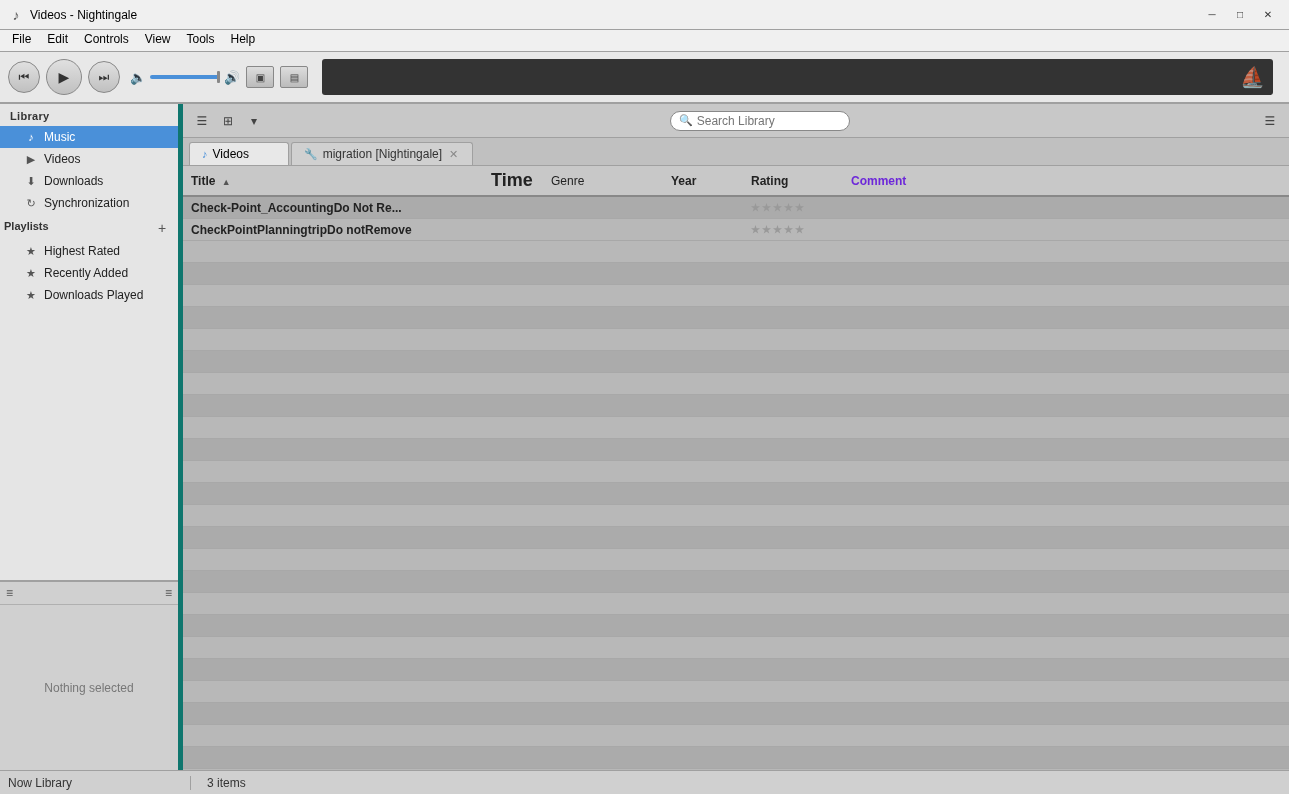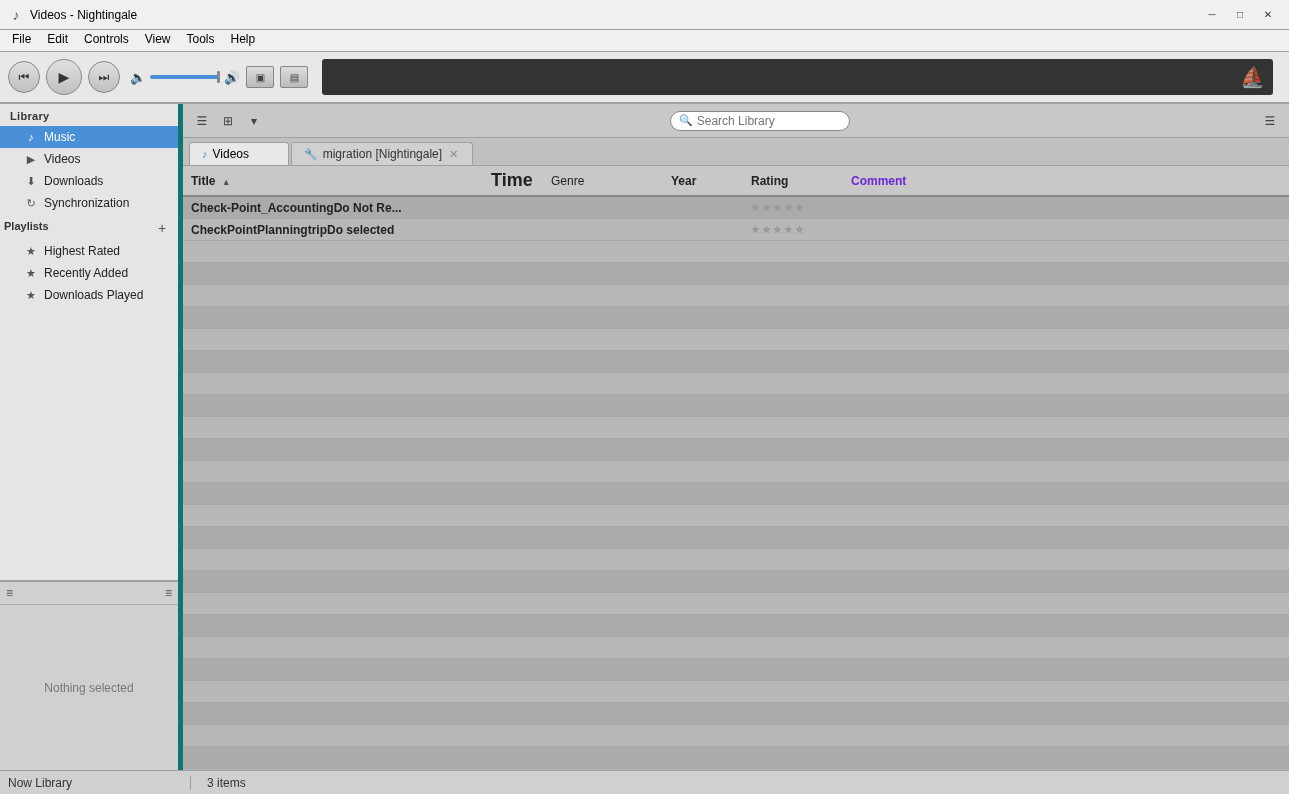--- a/index.html
+++ b/index.html
@@ -577,21 +577,21 @@
               <span class="star">★</span>
               <span class="star">★</span>
               <span class="star">★</span>
               <span class="star">★</span>
               <span class="star">★</span>
             </div>
           </div>
           <div class="col-comment"></div>
         </div>
         <div class="track-row">
-          <div class="col-title">CheckPointPlanningtripDo selected</div>
+          <div class="col-title">CheckPointPlanningtripDo notRemove</div>
           <div class="col-time"></div>
           <div class="col-genre"></div>
           <div class="col-year"></div>
           <div class="col-rating">
             <div class="stars">
               <span class="star">★</span>
               <span class="star">★</span>
               <span class="star">★</span>
               <span class="star">★</span>
               <span class="star">★</span>

